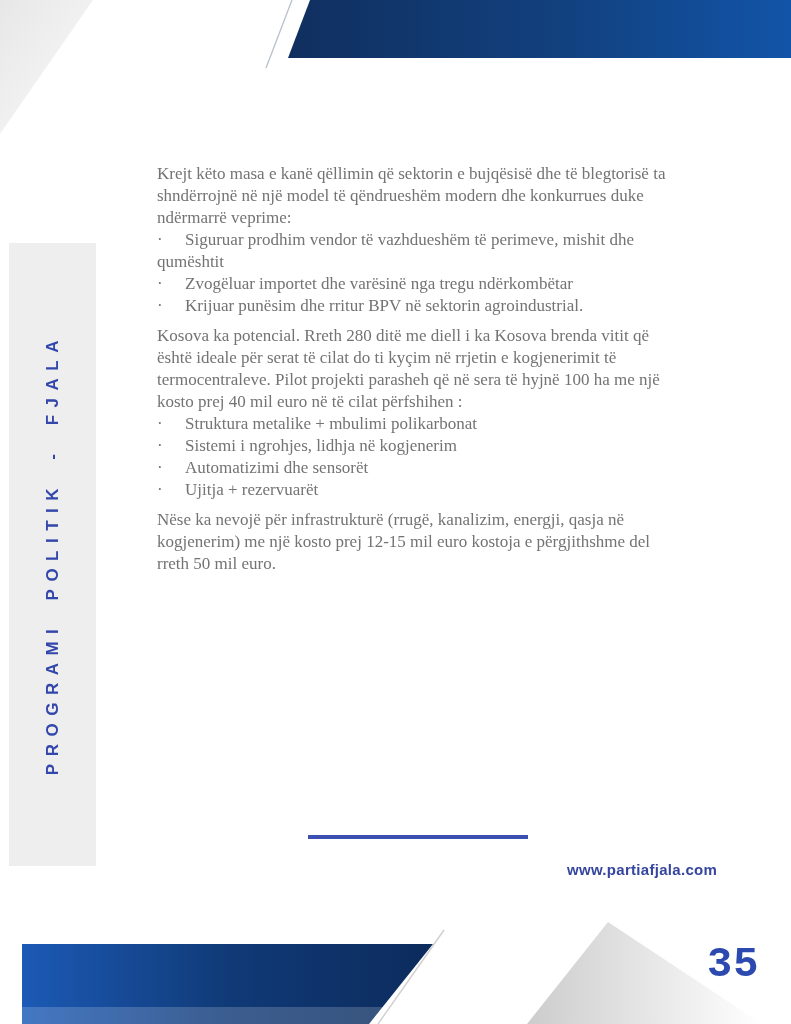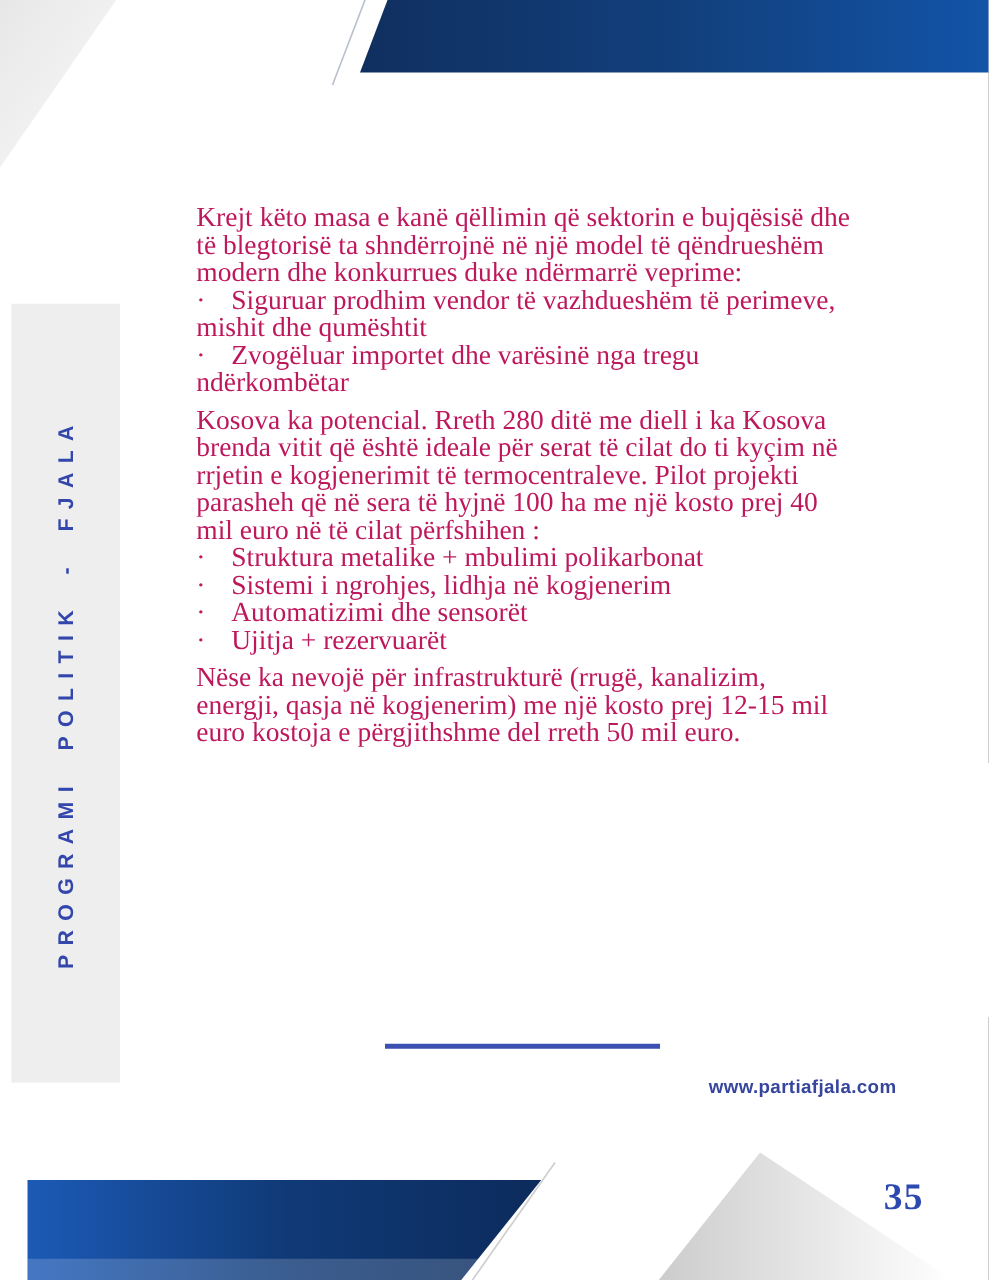--- a/index.html
+++ b/index.html
@@ -26,40 +26,40 @@
     font-weight:700;
     font-size:17px;
     letter-spacing:7.5px;
     word-spacing:9px;
     color:#3246ab;
   }
 
   
   .doc{
     position:absolute;left:157px;top:163px;width:523px;
-    font-size:22px;line-height:22px;color:#be185d;
+    font-size:17px;line-height:22px;color:#737373;
   }
   .doc p{margin:0;}
   .doc p.para-gap{margin-top:8px;}
   .dot{display:inline-block;width:28px;}
 
   .divider{
     position:absolute;left:308px;top:835px;width:220px;height:4px;
     background:#3c50b2;
   }
   .website{
     position:absolute;left:567px;top:861px;
     font-family:"Liberation Sans","DejaVu Sans",sans-serif;
     font-weight:700;font-size:15px;letter-spacing:0.3px;
     color:#36459e;
   }
   .pagenum{
     position:absolute;left:707px;top:941px;
-    font-family:Liberation Serif, serif;
-    font-weight:800;font-size:30px;letter-spacing:1px;
+    font-family:Liberation Mono, monospace;
+    font-weight:800;font-size:42px;letter-spacing:1px;
     color:#2b49ae;
   }
 </style>
 </head>
 <body>
 
 <div class="page">
 
   <svg class="deco" viewBox="0 0 791 1024">
     <defs>
@@ -97,20 +97,21 @@
 
   <div class="sidebar">
     <span class="sidebar-text">PROGRAMI POLITIK - FJALA</span>
   </div>
 
   <div class="doc">
 
     <p>Krejt këto masa e kanë qëllimin që sektorin e bujqësisë dhe të blegtorisë ta shndërrojnë në një model të qëndrueshëm modern dhe konkurrues duke ndërmarrë veprime:</p>
     <p class="bl"><span class="dot">·</span><span>Siguruar prodhim vendor të vazhdueshëm të perimeve, mishit dhe qumështit</span></p>
     <p class="bl"><span class="dot">·</span><span>Zvogëluar importet dhe varësinë nga tregu ndërkombëtar</span></p>
+    <p class="bl"><span class="dot">·</span><span>Krijuar punësim dhe rritur BPV në sektorin agroindustrial.</span></p>
 
     <p class="para-gap">Kosova ka potencial. Rreth 280 ditë me diell i ka Kosova brenda vitit që është ideale për serat të cilat do ti kyçim në rrjetin e kogjenerimit të termocentraleve. Pilot projekti parasheh që në sera të hyjnë 100 ha me një kosto prej 40 mil euro në të cilat përfshihen :</p>
     <p class="bl"><span class="dot">·</span><span>Struktura metalike + mbulimi polikarbonat</span></p>
     <p class="bl"><span class="dot">·</span><span>Sistemi i ngrohjes, lidhja në kogjenerim</span></p>
     <p class="bl"><span class="dot">·</span><span>Automatizimi dhe sensorët</span></p>
     <p class="bl"><span class="dot">·</span><span>Ujitja + rezervuarët</span></p>
 
     <p class="para-gap">Nëse ka nevojë për infrastrukturë (rrugë, kanalizim, energji, qasja në kogjenerim) me një kosto prej 12-15 mil euro kostoja e përgjithshme del rreth 50 mil euro.</p>
   </div>
 

